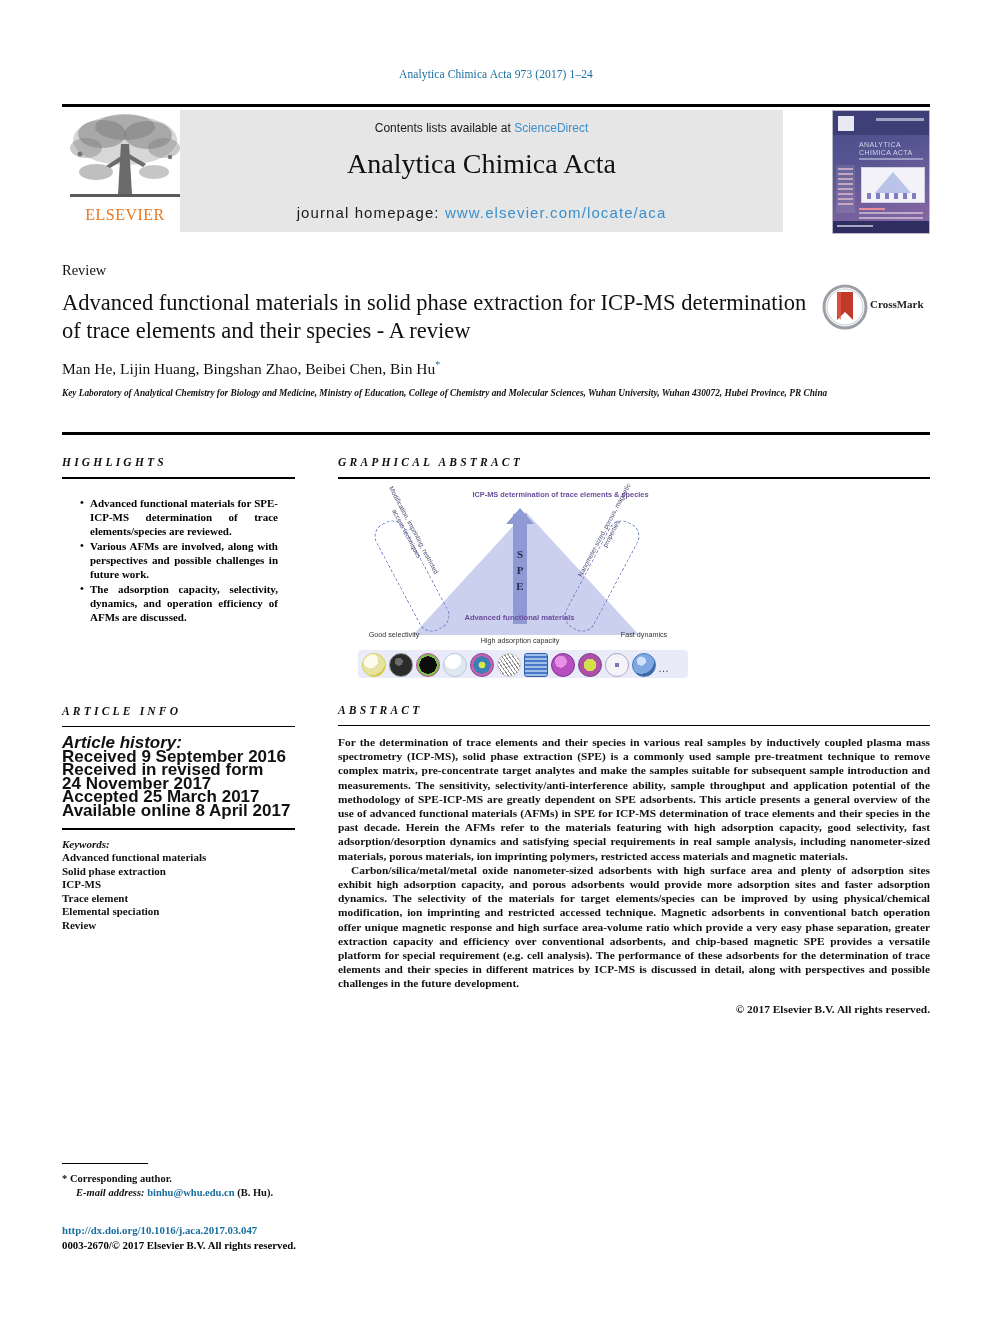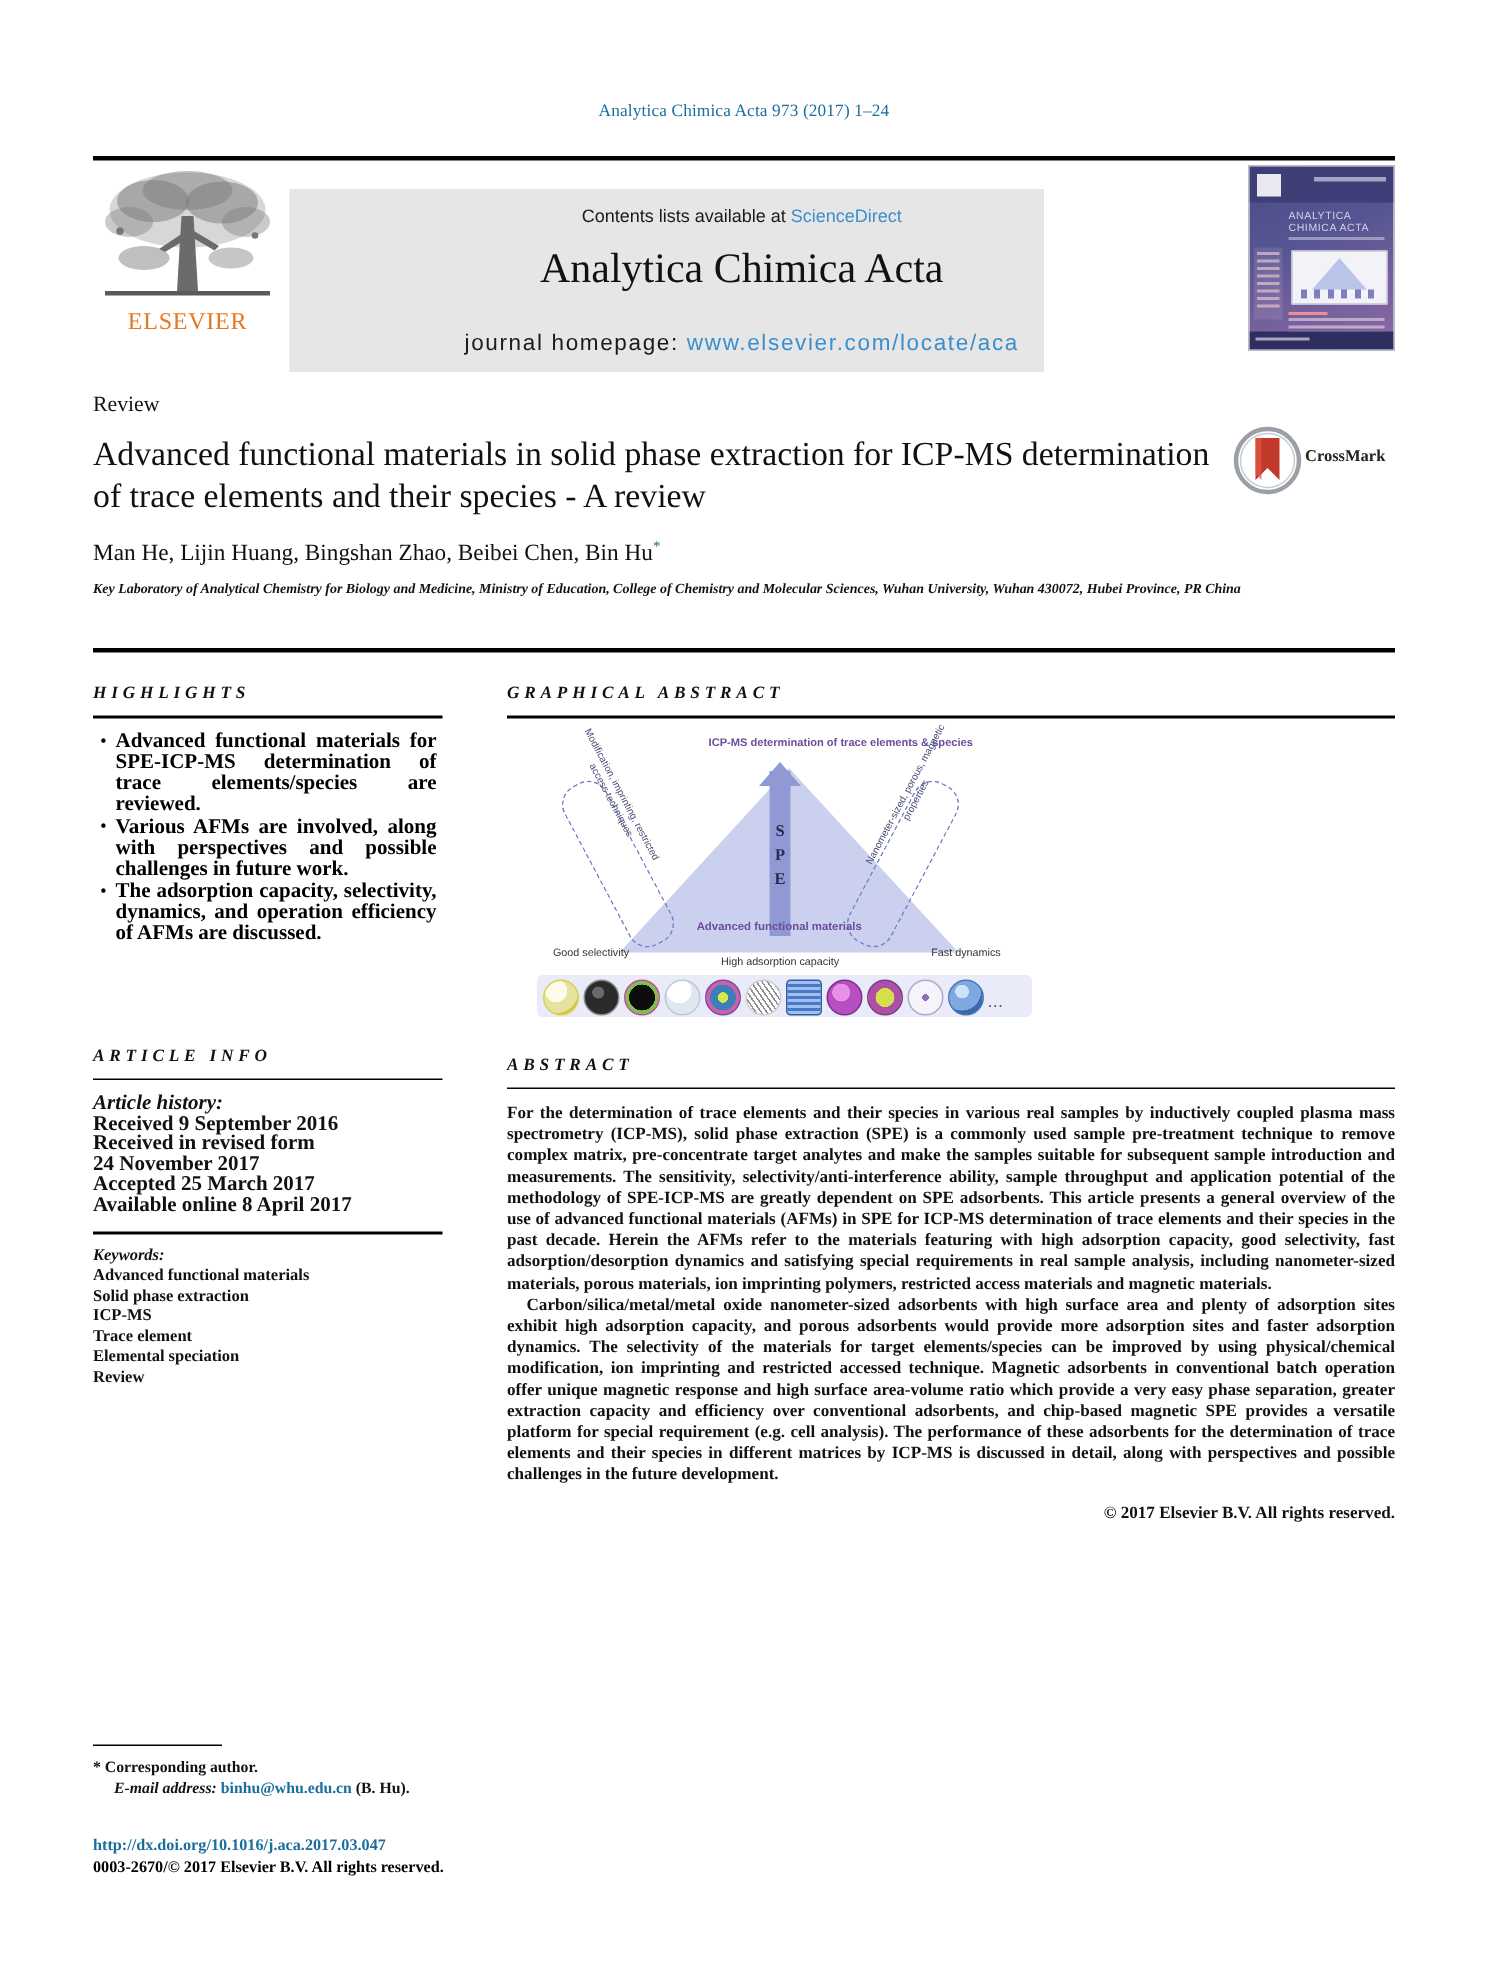--- a/index.html
+++ b/index.html
@@ -61,25 +61,24 @@
     width: 126px;
     text-align: center;
     font-family: "Liberation Serif", serif;
     font-size: 16px;
     letter-spacing: 0.5px;
     color: #E87722;
     font-weight: 400;
   }
   .banner {
     position: absolute;
-    left: 131px; top: 6px;
-    width: 503px;
+    left: 118px; top: 6px;
+    width: 603px;
     height: 122px;
     background: #e6e6e6;
-    margin-top: 16px;
   }
   .banner-line1 {
     position: absolute;
     top: 11px; left: 0; width: 603px;
     text-align: center;
     font-family: "Liberation Sans", sans-serif;
     font-size: 12px;
     color: #1a1a1a;
   }
   .banner-line1 .sd { color: #3a8fcc; }
@@ -235,41 +234,41 @@
     font-weight: bold;
     letter-spacing: 3.2px;
     color: #111;
     margin-bottom: 9px;
     font-style: italic;
   }
   .hr-thin { height: 1.5px; background: #000; margin-bottom: 9px; }
 
   ul.highlights {
     list-style: none;
-    margin: 4px; padding: 0;
-    font-family: "Liberation Serif", serif;
-    font-size: 14px;
+    margin: 17px; padding: 0;
+    font-family: "Liberation Serif", serif;
+    font-size: 11px;
     line-height: 14px;
     font-weight: bold;
     text-align: justify;
   }
   ul.highlights li {
     position: relative;
     padding-left: 11px;
     margin-bottom: 1px;
   }
   ul.highlights li:before {
     content: "\2022";
     position: absolute; left: 1px; top: -1px;
     font-size: 11px;
   }
 
   .info-hist {
-    font-family: Liberation Serif, serif;
-    font-size: 14px;
+    font-family: Liberation Sans, sans-serif;
+    font-size: 17px;
     line-height: 13.5px;
     font-weight: bold;
     color: #111;
   }
   .info-hist .lbl { font-style: italic; }
   .hr-thin2 { height: 1.5px; background: #000; margin: 11px 0 8px 0; }
   .kw {
     font-family: "Liberation Serif", serif;
     font-size: 11px;
     line-height: 13.5px;

